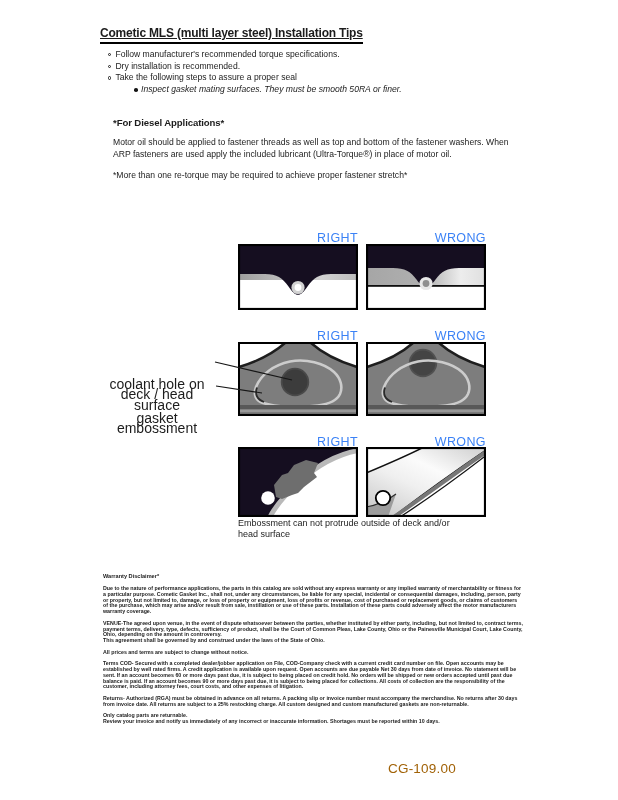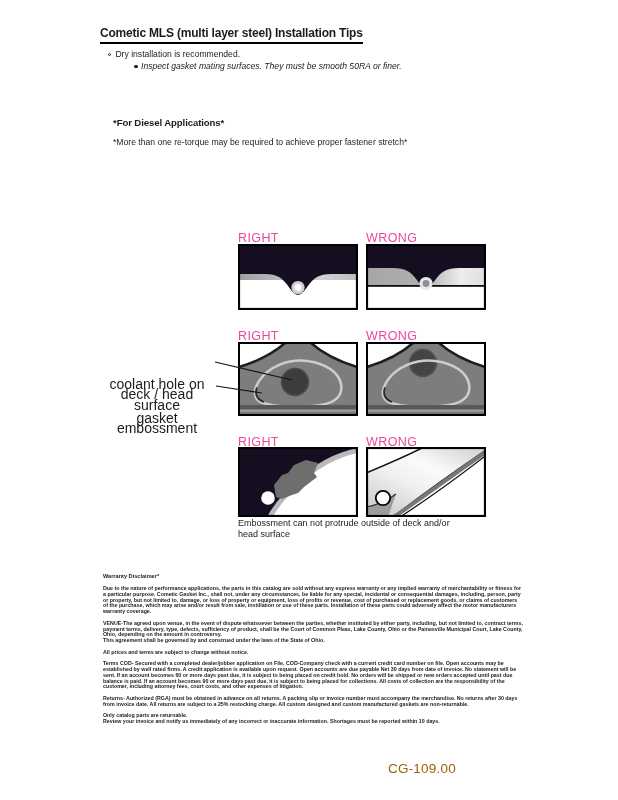--- a/index.html
+++ b/index.html
@@ -6,20 +6,21 @@
   html,body { width:618px; height:800px; background:#ffffff; }
   body { position:relative; font-family:"Liberation Sans", sans-serif; color:#1c1c1c; overflow:hidden; }
 
   .page { position:absolute; left:0; top:0; width:618px; height:800px; background:#fff; }
 
   .doc-title {
     position:absolute; left:100px; top:26px;
     font-size:12px; font-weight:700; letter-spacing:-0.2px;
     border-bottom:2px solid #000; padding-bottom:2px;
     white-space:nowrap;
+    text-decoration:underline;
   }
 
   .bullets { position:absolute; left:108px; top:49px; width:412px; font-size:8.6px; line-height:11.7px; }
   .b-row { display:flex; }
   .b-row .txt { flex:1; }
   .marker-o {
     width:3.4px; height:3.4px; border:0.9px solid #222; border-radius:50%;
     margin-top:3.8px; margin-right:4px; flex:none;
   }
   .b-sub { margin-left:26px;font-style:italic; }
@@ -27,22 +28,22 @@
     width:3.6px; height:3.6px; background:#161616; border-radius:50%;
     margin-top:3.8px; margin-right:3.5px; flex:none;
   }
 
   .diesel { position:absolute; left:113px; top:117px; width:400px; font-size:8.6px; line-height:12.7px; }
   .diesel h2 { font-size:9.6px; font-weight:700; margin-bottom:6px; letter-spacing:-0.1px; }
   .diesel p { margin-bottom:8px; }
 
   .diagrams { position:absolute; left:0; top:228px; width:618px; height:314px; }
   .dg-head {
-    position:absolute; width:120px; text-align:left;
-    font-size:12.5px; letter-spacing:0.4px; color:#ec4899;
+    position:absolute; width:120px; text-align:right;
+    font-size:12.5px; letter-spacing:0.4px; color:#3b82f6;
   }
   .dg-panel { position:absolute; width:120px; display:block; }
   .dg-caption { position:absolute; left:238px; font-size:9px; line-height:10.6px; width:214px; }
   .callout {
     position:absolute; left:100px; width:114px; text-align:center;
     font-size:14px; line-height:10.4px;margin-top:34px;
   }
   .leader-overlay { position:absolute; left:0; top:0; width:618px; height:314px; }
 
   .disclaimer { position:absolute; left:103px; top:574px; width:420px; font-size:5.3px; line-height:5.85px; font-weight:700; color:#222; }
@@ -55,30 +56,39 @@
 </head>
 <body>
 
 <div class="page">
 
   <div class="doc-title">Cometic MLS (multi layer steel) Installation Tips</div>
 
   <div class="bullets">
     <div class="b-row">
       <span class="marker-o"></span>
+      <span class="txt">Follow manufacturer's recommended torque specifications.</span>
+    </div>
+    <div class="b-row">
+      <span class="marker-o"></span>
       <span class="txt">Dry installation is recommended.</span>
+    </div>
+    <div class="b-row">
+      <span class="marker-o"></span>
+      <span class="txt">Take the following steps to assure a proper seal</span>
     </div>
     <div class="b-row b-sub">
       <span class="marker-dot"></span>
       <span class="txt">Inspect gasket mating surfaces.  They must be smooth 50RA or finer.</span>
     </div>
   </div>
 
   <div class="diesel">
     <h2>*For Diesel Applications*</h2>
+    <p>Motor oil should be applied to fastener threads as well as top and bottom of the fastener washers. When ARP fasteners are used apply the included lubricant (Ultra-Torque®) in place of motor oil.</p>
     <p>*More than one re-torque may be required to achieve proper fastener stretch*</p>
   </div>
 
   <div class="diagrams">
 
     <div class="dg-head" style="left:238px; top:3px;">RIGHT</div>
     <div class="dg-head" style="left:366px; top:3px;">WRONG</div>
 
     <svg class="dg-panel" style="left:238px; top:16px;" width="120" height="66" viewBox="0 0 120 66">
       <rect x="0" y="0" width="120" height="66" fill="#ffffff"></rect>

